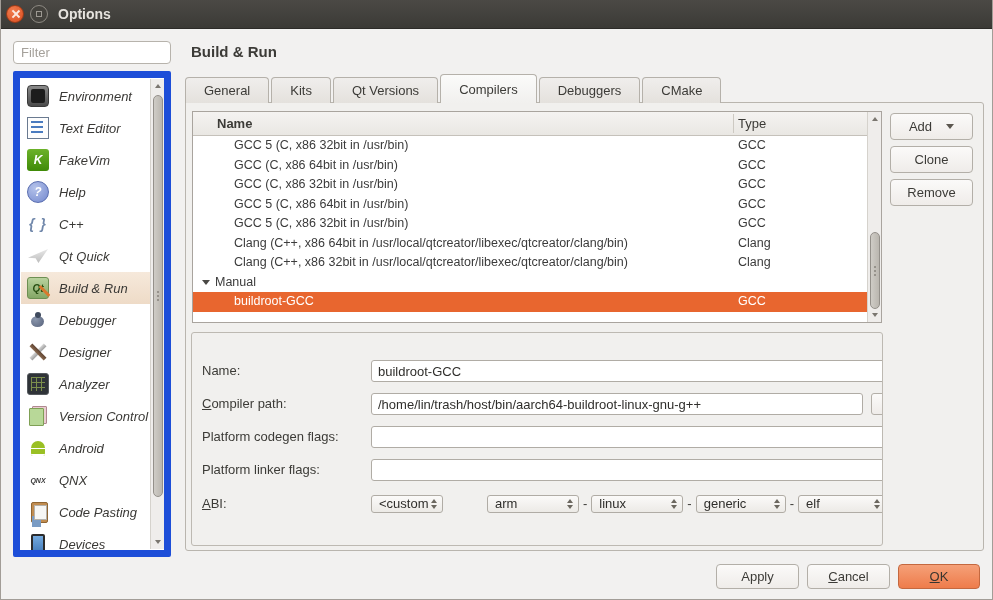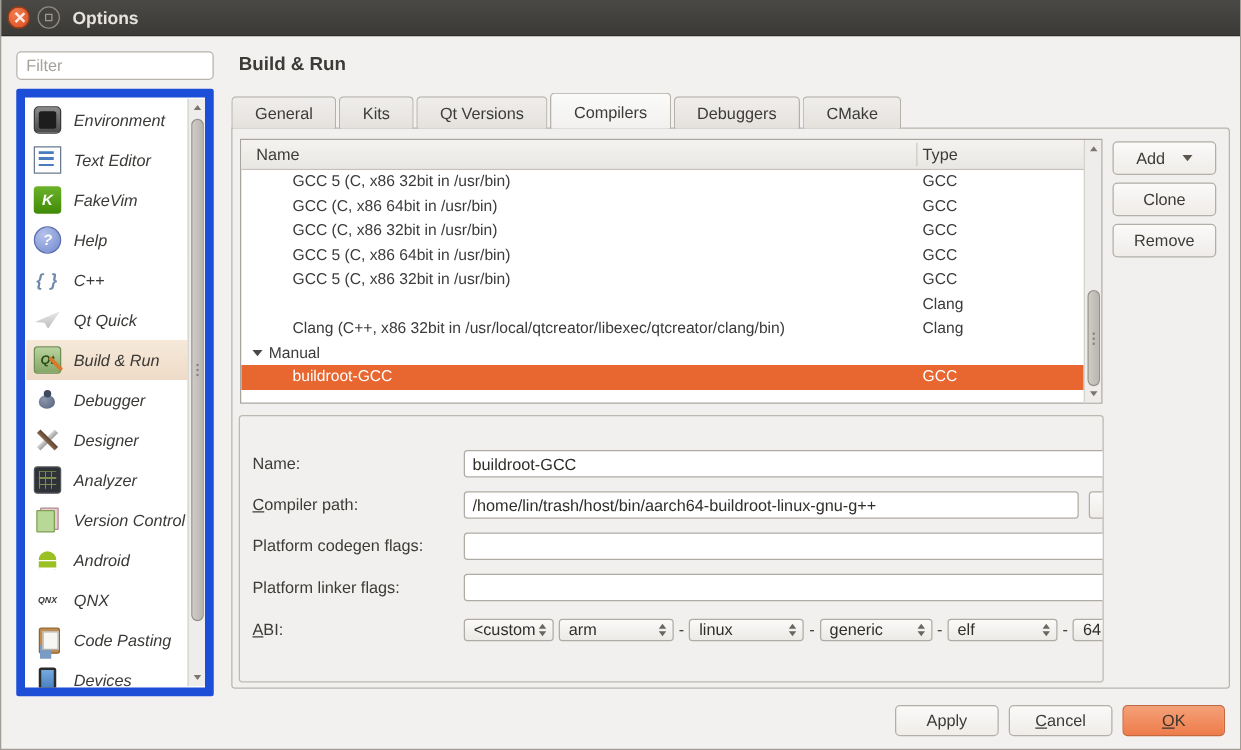--- a/index.html
+++ b/index.html
@@ -56,21 +56,21 @@
 
   .pane { position:absolute; left:184px; top:102px; width:799px; height:449px;
     background:#f1f0ee; border:1px solid #b9b5ae; border-radius:0 3px 3px 3px; z-index:1; }
 
   
   .ctable { position:absolute; left:6px; top:8px; width:690px; height:212px;
     background:#fff; border:1px solid #a9a49e; overflow:hidden; }
   .thead { position:relative; height:24px; background:linear-gradient(#f5f3f1,#e9e7e3);
     border-bottom:1px solid #c5c1ba; }
   .th { position:absolute; top:0; height:24px; line-height:24px; font-size:13px; color:#3c3b37; }
-  .th.c-name { left:12px; }
+  .th.c-name { left:24px;font-weight:bold; }
   .th.c-type { left:545px; }
   .thead::after { content:""; position:absolute; left:540px; top:2px; bottom:2px; width:1px; background:#cdc9c2; }
   .tbody { position:absolute; left:0; top:24px; right:14px; bottom:0; }
   .trow { position:relative; height:19.5px; line-height:19.5px; font-size:12.5px; color:#3b3b3b; white-space:nowrap; }
   .trow .rname { position:absolute; left:41px; }
   .trow.group .rname { left:22px; }
   .trow .rtype { position:absolute; left:545px; }
   .trow.selected { background:#e8662f; color:#fff; }
   .expander { position:absolute; left:9px; top:7px; width:0; height:0;
     border-left:4px solid transparent; border-right:4px solid transparent; border-top:5px solid #4a4945; }
@@ -289,20 +289,21 @@
           </div>
           <div class="trow">
             <span class="rname">GCC 5 (C, x86 64bit in /usr/bin)</span>
             <span class="rtype">GCC</span>
           </div>
           <div class="trow">
             <span class="rname">GCC 5 (C, x86 32bit in /usr/bin)</span>
             <span class="rtype">GCC</span>
           </div>
           <div class="trow">
+            <span class="rname">Clang (C++, x86 64bit in /usr/local/qtcreator/libexec/qtcreator/clang/bin)</span>
             <span class="rtype">Clang</span>
           </div>
           <div class="trow">
             <span class="rname">Clang (C++, x86 32bit in /usr/local/qtcreator/libexec/qtcreator/clang/bin)</span>
             <span class="rtype">Clang</span>
           </div>
           <div class="trow group">
             <span class="expander"></span>
             <span class="rname">Manual</span>
             <span class="rtype"></span>
@@ -356,21 +357,21 @@
         <label style="line-height:25px"><span class="mn">A</span><span>BI:</span></label>
         <div class="abi-wrap" id="abi-wrap">
             <div class="combo" style="width: 72px;">
               <span>&lt;custom</span>
               <span class="spin">
                 <span class="su"></span>
                 <span class="sd"></span>
               </span>
             </div>
             <span style="width: 4px; flex: 0 0 auto;"></span>
-            <div class="combo" style="width: 92px;">
+            <div class="combo" style="width: 92px; margin-left: 40px;">
               <span>arm</span>
               <span class="spin">
                 <span class="su"></span>
                 <span class="sd"></span>
               </span>
             </div>
             <span class="dash">-</span>
             <div class="combo" style="width: 92px;">
               <span>linux</span>
               <span class="spin">

